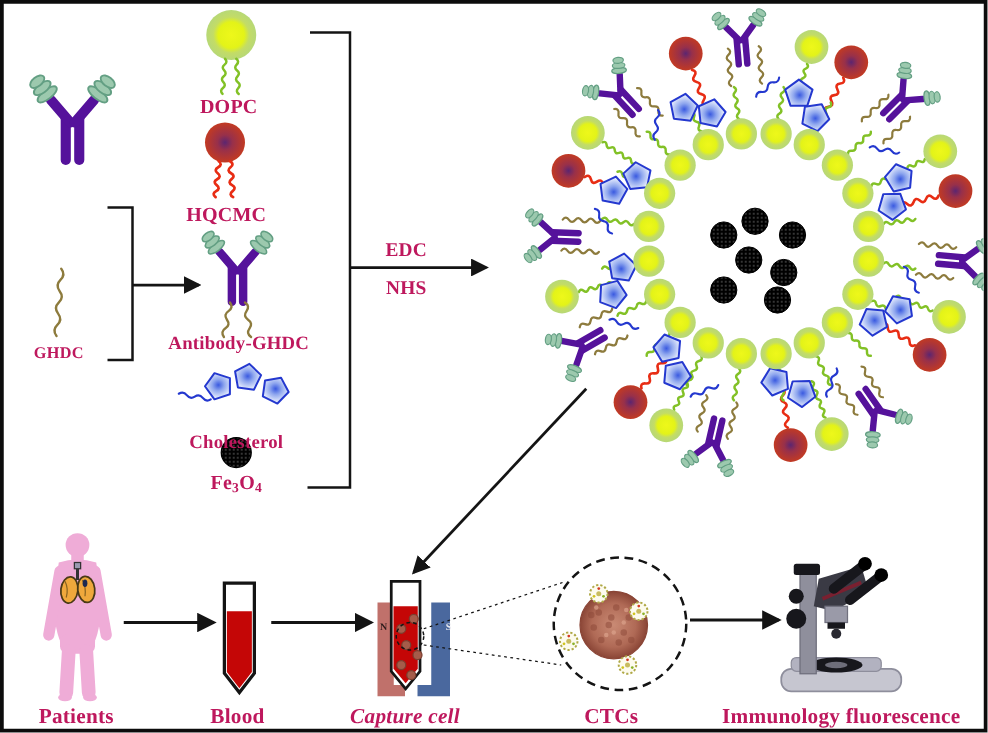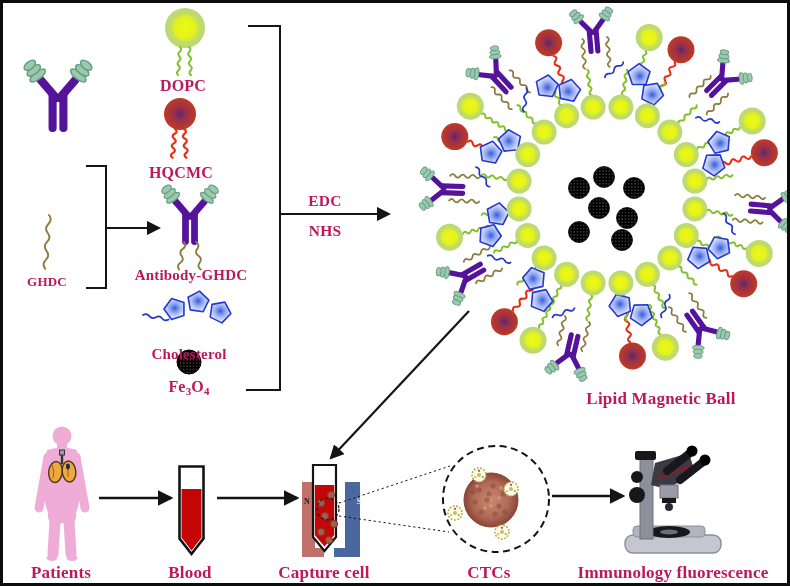--- a/index.html
+++ b/index.html
@@ -491,23 +491,22 @@
   <div class="lbl" style="left:6px;top:272px;width:76px;font-size:13px;">GHDC</div>
   <div class="lbl" style="left:140px;top:74px;width:80px;font-size:16px;">DOPC</div>
   <div class="lbl" style="left:134px;top:161px;width:88px;font-size:16px;">HQCMC</div>
   <div class="lbl" style="left:120px;top:264px;width:136px;font-size:15px;">Antibody-GHDC</div>
   <div class="lbl" style="left:134px;top:328px;width:104px;font-size:15px;margin-top:15px;">Cholesterol</div>
   <div class="lbl" style="left:150px;top:375px;width:72px;font-size:16px;">
     <span>Fe</span><span class="sub">3</span><span>O</span><span class="sub">4</span>
   </div>
   <div class="lbl" style="left:294px;top:189px;width:56px;font-size:15.5px;">EDC</div>
   <div class="lbl" style="left:294px;top:219px;width:56px;font-size:15.5px;">NHS</div>
-  <div class="lbl" style="left:538px;top:386px;width:240px;font-size:17px;">Lipid Magnetic Ball</div>
 
   <div class="lbl" style="left:12px;top:560px;width:92px;font-size:17px;">Patients</div>
   <div class="lbl" style="left:150px;top:560px;width:74px;font-size:17px;">Blood</div>
-  <div class="lbl" style="left:260px;top:560px;width:122px;font-size:17px;">Capture cell</div>
+  <div class="lbl" style="left:260px;top:560px;width:122px;font-size:17px;font-style:italic;">Capture cell</div>
   <div class="lbl" style="left:445px;top:560px;width:82px;font-size:17px;">CTCs</div>
   <div class="lbl" style="left:552px;top:560px;width:236px;font-size:17px;">Immunology fluorescence</div>
 
   <div class="lbl" style="left:298px;top:494px;width:12px;font-size:8px;color:#2a1a1a;">N</div>
   <div class="lbl" style="left:350px;top:494px;width:12px;font-size:8px;color:#e8e8ee;">S</div>
 </div>
 
 </body></html>

